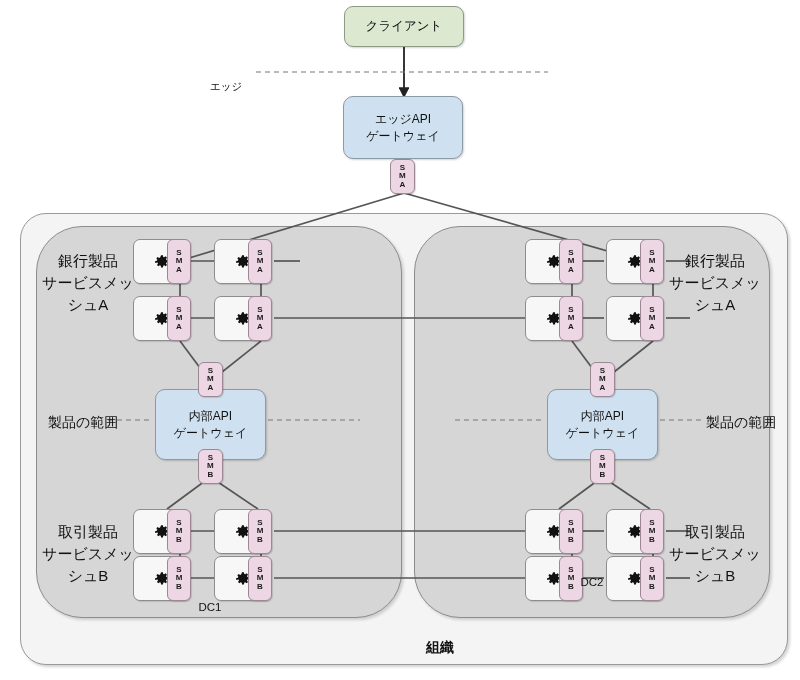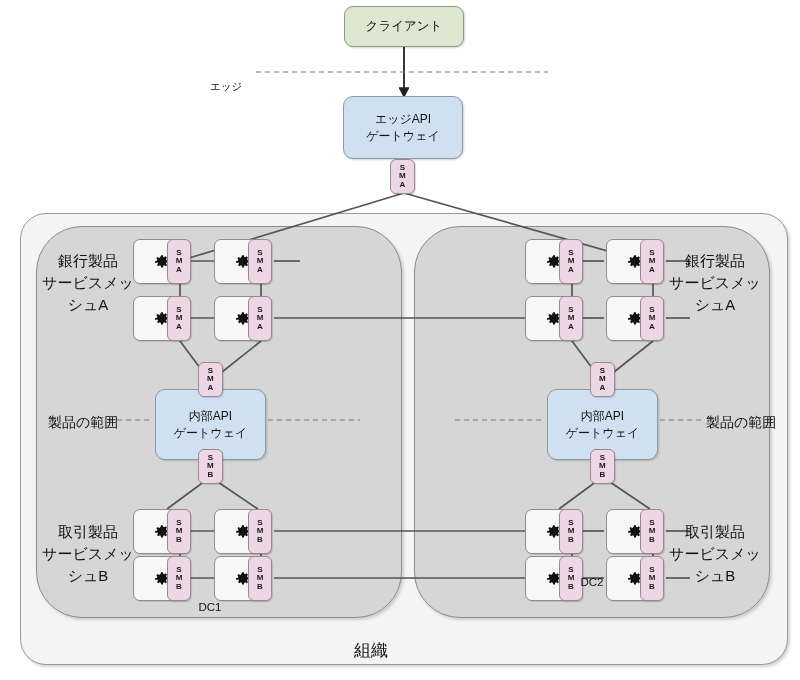--- a/index.html
+++ b/index.html
@@ -21,22 +21,22 @@
   .dc-box{
     position:absolute;z-index:0;box-sizing:border-box;
     background:#d6d6d6;border:1px solid #8d8d8d;border-radius:46px;
     box-shadow:2px 2px 3px rgba(0,0,0,0.16);
   }
   .dc-label{
     position:absolute;z-index:4;font-size:11.5px;font-weight:normal;
     text-align:center;color:#111;
   }
   .org-label{
-    position:absolute;z-index:4;font-size:17px;font-weight:normal;
-    text-align:left;color:#111;
+    position:absolute;z-index:4;font-size:14px;font-weight:bold;
+    text-align:right;color:#111;
   }
 
   
   .client-box{
     position:absolute;z-index:3;box-sizing:border-box;
     background:#dde8d0;border:1px solid #8f9a86;border-radius:9px;
     display:flex;align-items:center;justify-content:center;
     font-size:12.5px;color:#111;
     box-shadow:1px 1px 2px rgba(0,0,0,0.18);
   }

